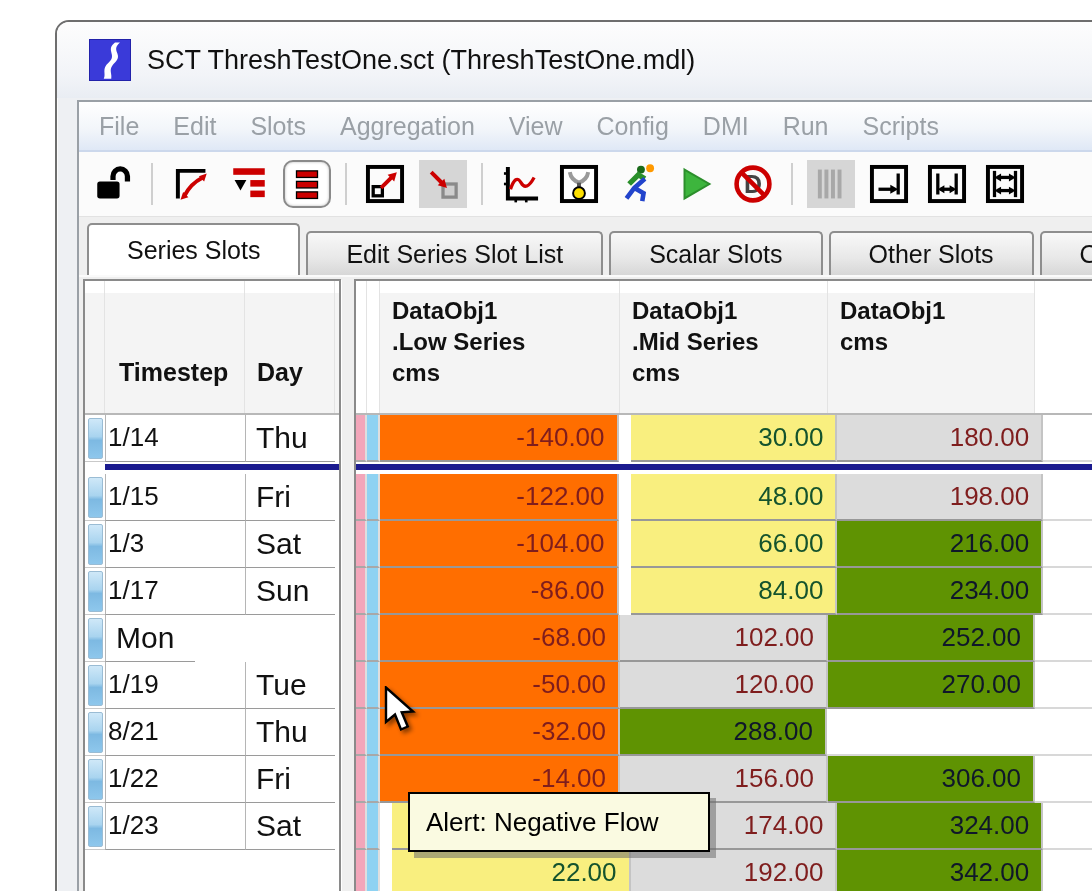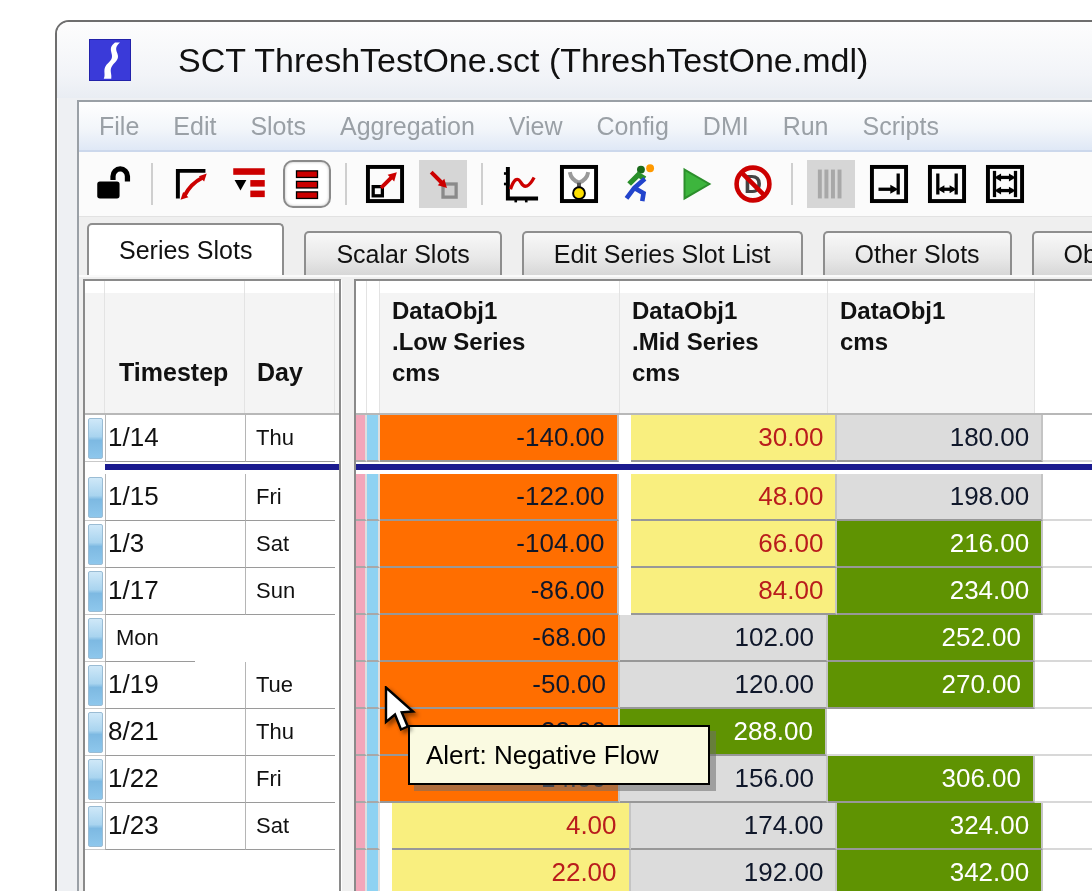--- a/index.html
+++ b/index.html
@@ -7,21 +7,21 @@
   #screen{position:relative;width:1092px;height:891px;background:#ffffff;overflow:hidden;}
 
   
   .window{position:absolute;left:55px;top:20px;width:1400px;height:1100px;
     background:#eef0f3;border:2px solid #6e6e6e;border-radius:14px 0 0 0;
     box-shadow:inset 0 0 0 1px #fbfbfb;}
   .titlebar{position:absolute;left:0;top:0;width:100%;height:76px;display:flex;align-items:center;
     background:linear-gradient(180deg,#fdfdfd 0%,#f2f4f8 70%,#e9edf3 100%);border-radius:12px 0 0 0;}
   .app-icon{width:40px;height:40px;margin-left:32px;margin-right:16px;background:#3a3ad9;
     border:1px solid #2222aa;display:flex;align-items:center;justify-content:center;}
-  .title-text{font-size:34px;color:#111;margin-left:31px;}
+  .title-text{font-size:27px;color:#111;}
 
   .client{position:absolute;left:20px;top:78px;width:1340px;height:1000px;
     background:#efefef;border:2px solid #9aa0a6;}
 
   
   .menubar{height:48px;display:flex;align-items:center;gap:34px;padding-left:20px;
     background:linear-gradient(180deg,#ffffff 0%,#f3f6fa 55%,#dfe8f6 100%);
     border-bottom:2px solid #ccd8ec;}
   .menu-item{font-size:25px;color:#9aa0a6;}
 
@@ -34,21 +34,21 @@
   .toolbtn.pressed{border:2px solid #8a8a8a;border-radius:10px;background:#ffffff;
     box-shadow:inset 0 0 3px #bbb;}
   .toolbtn.disabled{background:#d6d6d6;}
   .tsep{width:2px;height:42px;background:#cfcfcf;margin:0 4px;}
 
   
   .tabbar{height:58px;display:flex;align-items:flex-end;padding-left:8px;background:#efefef;}
   .tab{font-size:25px;color:#111;text-align:right;
     background:linear-gradient(180deg,#f8f8f8 0%,#e8e8e8 60%,#d7d7d7 100%);
     border:2px solid #8e8e8e;border-bottom:none;border-radius:5px 5px 0 0;
-    height:42px;line-height:42px;padding:0 30px;margin-right:20px;}
+    height:42px;line-height:42px;padding:0 38px;margin-right:6px;}
   .tab.active{background:#ffffff;height:50px;line-height:50px;position:relative;z-index:2;}
 
   
   .table-area{position:relative;height:820px;background:#efefef;border-top:2px solid #fafafa;}
 
   .pane{position:absolute;top:2px;background:#ffffff;border:2px solid #8a8a8a;
     box-shadow:1px 1px 0 #ffffff;}
   #left-pane{left:4px;width:254px;height:816px;}
   #right-pane{left:275px;width:1060px;height:816px;}
 
@@ -61,46 +61,46 @@
 
   
   .lrow{display:flex;height:47px;box-sizing:border-box;}
   .marker-cell{width:20px;box-sizing:border-box;border-bottom:1px solid #c9c9c9;}
   .marker{width:13px;height:39px;margin:3px 0 0 3px;border-radius:2px;
     background:linear-gradient(180deg,#cfe8f8 0%,#a9d4ef 45%,#7db9e2 55%,#8ec7ec 100%);
     border:1px solid #9abcd4;}
   .ts-cell{width:140px;box-sizing:border-box;border-left:1px solid #b5b5b5;border-bottom:1px solid #9a9a9a;
     font-size:26px;color:#111;line-height:45px;padding-left:2px;background:#fff;}
   .day-cell{width:90px;box-sizing:border-box;border-left:1px solid #b5b5b5;border-bottom:1px solid #9a9a9a;
-    font-size:22px;color:#111;line-height:45px;padding-left:10px;background:#fff;}
+    font-size:30px;color:#111;line-height:45px;padding-left:10px;background:#fff;}
 
   
   .rrow{display:flex;height:47px;box-sizing:border-box;}
   .pink-cell{width:11px;background:#f2a6ba;box-sizing:border-box;border-right:2px solid #dedede;border-bottom:2px solid #a8a8a8;}
   .blue-cell{width:13px;background:#8ed2f2;box-sizing:border-box;border-right:2px solid #dedede;border-bottom:2px solid #a8a8a8;}
   .dcell{box-sizing:border-box;border-right:2px solid #c4c4c4;border-bottom:2px solid #989898;
     font-size:26px;line-height:45px;text-align:right;padding-right:12px;}
   .col-low{width:240px;}.col-mid{width:208px;}.col-high{width:207px;}
   .col-empty{width:375px;background:#ffffff;border-bottom:2px solid #d8d8d8;box-sizing:border-box;}
   .hp{background:#ffffff !important;border-bottom:none !important;}
 
   .c-orange{background:#ff6e00;}
   .c-yellow{background:#f9ef7f;}
   .c-gray{background:#dcdcdc;}
   .c-green{background:#5f9302;}
-  .f-dark{color:#0f172a;}
-  .f-green{color:#b91c1c;margin-left:12px;}
-  .f-light{color:#ffffff;}
+  .f-dark{color:#7f1d1d;}
+  .f-green{color:#14532d;margin-left:12px;}
+  .f-light{color:#0f172a;}
 
   
   .divrow{height:10px;background:#ffffff;}
   .divbar{height:6px;margin-top:2px;background:#1b1b8f;}
 
   
-  .tooltip{position:absolute;left:408px;top:725px;width:302px;height:60px;background:#fafae1;
+  .tooltip{position:absolute;left:408px;top:792px;width:302px;height:60px;background:#fafae1;
     border:2px solid #000;box-shadow:6px 6px 0 rgba(110,110,110,0.55);z-index:50;
     font-size:26px;color:#000;display:flex;align-items:center;padding-left:16px;box-sizing:border-box;}
 
   
   .cursor{position:absolute;left:383px;top:686px;z-index:60;filter:drop-shadow(3px 3px 2px rgba(0,0,0,0.45));}
 </style>
 </head>
 <body>
 
 <div id="screen">
@@ -252,22 +252,22 @@
               <path d="M24 11 L19 8 L19 14 Z" fill="#000"></path>
             <line x1="10" y1="21" x2="22" y2="21" stroke="#000" stroke-width="2.5"></line>
             <path d="M8 21 L13 18 L13 24 Z" fill="#000"></path>
               <path d="M24 21 L19 18 L19 24 Z" fill="#000"></path>
           </svg>
         </button>
       </div>
 
       <div class="tabbar" id="tabbar">
           <div class="tab active">Series Slots</div>
+          <div class="tab">Edit Series Slot List</div>
           <div class="tab">Scalar Slots</div>
-          <div class="tab">Edit Series Slot List</div>
           <div class="tab">Other Slots</div>
           <div class="tab">Obj</div>
         </div>
 
       <div class="table-area">
 
         <div class="pane" id="left-pane">
           <div class="hdr">
             <div class="hcell" style="width:20px"></div>
             <div class="hcell h-label" style="width:140px;padding-left:14px">Timestep</div>

